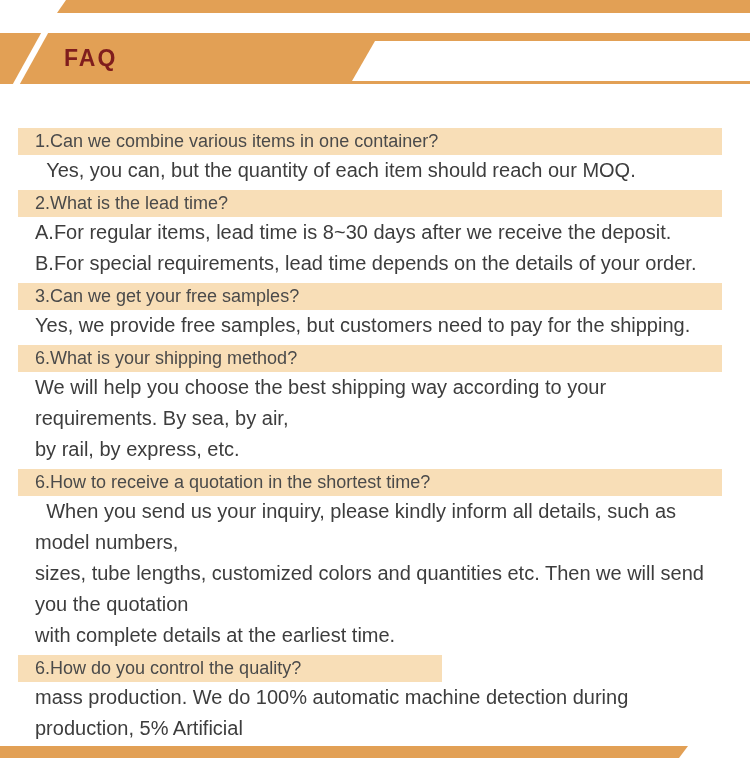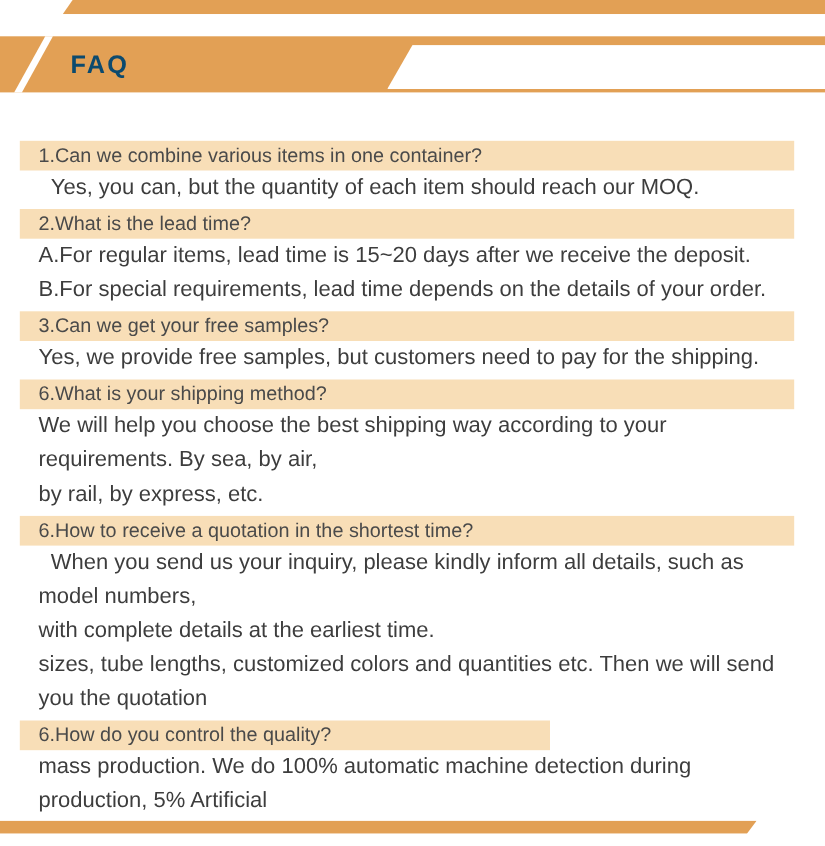--- a/index.html
+++ b/index.html
@@ -25,21 +25,21 @@
     position:absolute;top:33px;left:0;right:0;height:51px;
     background:var(--accent);
   }
   .diag-stripe{
     position:absolute;left:27px;top:0;width:7px;height:51px;
     background:#ffffff;
     transform:skewX(-29deg);
   }
   .faq-title{
     position:absolute;left:64px;top:0;height:51px;line-height:51px;
-    color:#0c4a6e;font-size:23px;font-weight:bold;letter-spacing:2px;
+    color:#7f1d1d;font-size:23px;font-weight:bold;letter-spacing:2px;
   }
   .company-panel{
     position:absolute;left:352px;right:0;top:8px;bottom:3px;
     background:#ffffff;
     -webkit-clip-path:polygon(23px 0,100% 0,100% 100%,0 100%);
     clip-path:polygon(23px 0,100% 0,100% 100%,0 100%);
   }
   .company-name{
     display:block;padding-left:28px;line-height:40px;
     color:var(--company);font-size:17px;font-weight:bold;letter-spacing:.2px;
@@ -49,21 +49,21 @@
   
   .faq-list{
     position:absolute;top:128px;left:18px;width:704px;
   }
   .faq-item{margin-bottom:4px;}
   .q-bar{
     height:27px;line-height:27px;background:var(--qbg);
     color:var(--qtext);font-size:18px;padding-left:17px;
     margin-bottom:0;box-sizing:border-box;
   }
-  .q-bar.short{width:482px;}
+  .q-bar.short{width:424px;}
   .answer-line{
     line-height:31px;color:var(--atext);font-size:20px;
     padding-left:17px;white-space:pre-wrap;
   }
   
   .bottom-strip{
     position:absolute;top:746px;left:0;width:688px;height:12px;
     background:var(--accent);
     -webkit-clip-path:polygon(0 0,100% 0,calc(100% - 9px) 100%,0 100%);
     clip-path:polygon(0 0,100% 0,calc(100% - 9px) 100%,0 100%);
@@ -82,37 +82,37 @@
   </div>
 </div>
 
 <div class="faq-list">
     <div class="faq-item">
       <div class="q-bar">1.Can we combine various items in one container?</div>
       <div class="answer-line">  Yes, you can, but the quantity of each item should reach our MOQ.</div>
     </div>
     <div class="faq-item">
       <div class="q-bar">2.What is the lead time?</div>
-      <div class="answer-line">A.For regular items, lead time is 15~20 days after we receive the deposit.</div>
+      <div class="answer-line">A.For regular items, lead time is 8~30 days after we receive the deposit.</div>
       <div class="answer-line">B.For special requirements, lead time depends on the details of your order.</div>
     </div>
     <div class="faq-item">
       <div class="q-bar">3.Can we get your free samples?</div>
       <div class="answer-line">Yes, we provide free samples, but customers need to pay for the shipping.</div>
     </div>
     <div class="faq-item">
       <div class="q-bar">6.What is your shipping method?</div>
       <div class="answer-line">We will help you choose the best shipping way according to your requirements. By sea, by air,</div>
       <div class="answer-line">by rail, by express, etc.</div>
     </div>
     <div class="faq-item">
       <div class="q-bar">6.How to receive a quotation in the shortest time?</div>
       <div class="answer-line">  When you send us your inquiry, please kindly inform all details, such as model numbers,</div>
+      <div class="answer-line">sizes, tube lengths, customized colors and quantities etc. Then we will send you the quotation</div>
       <div class="answer-line">with complete details at the earliest time.</div>
-      <div class="answer-line">sizes, tube lengths, customized colors and quantities etc. Then we will send you the quotation</div>
     </div>
     <div class="faq-item">
       <div class="q-bar short">6.How do you control the quality?</div>
       <div class="answer-line">mass production. We do 100% automatic machine detection during production, 5% Artificial</div>
     </div>
   </div>
 
 <div class="bottom-strip"></div>
 
 </body></html>

